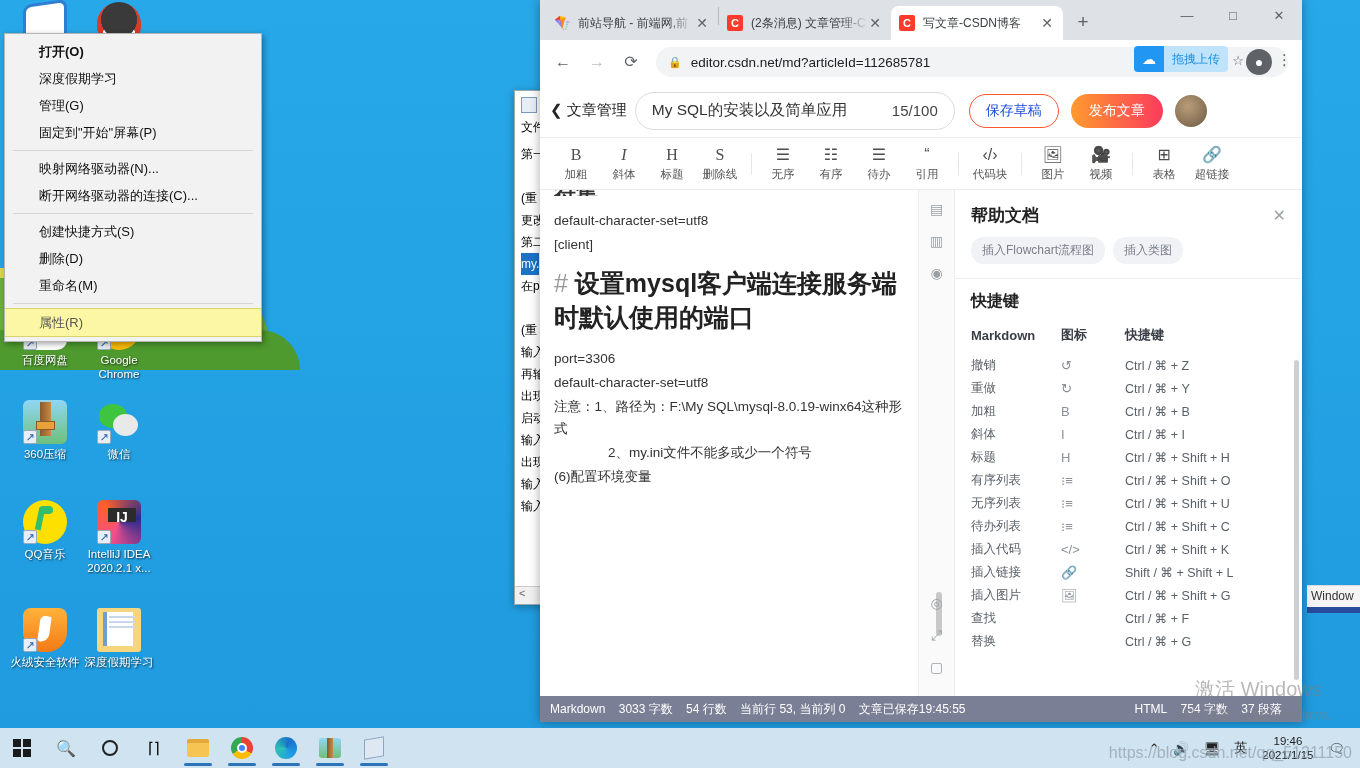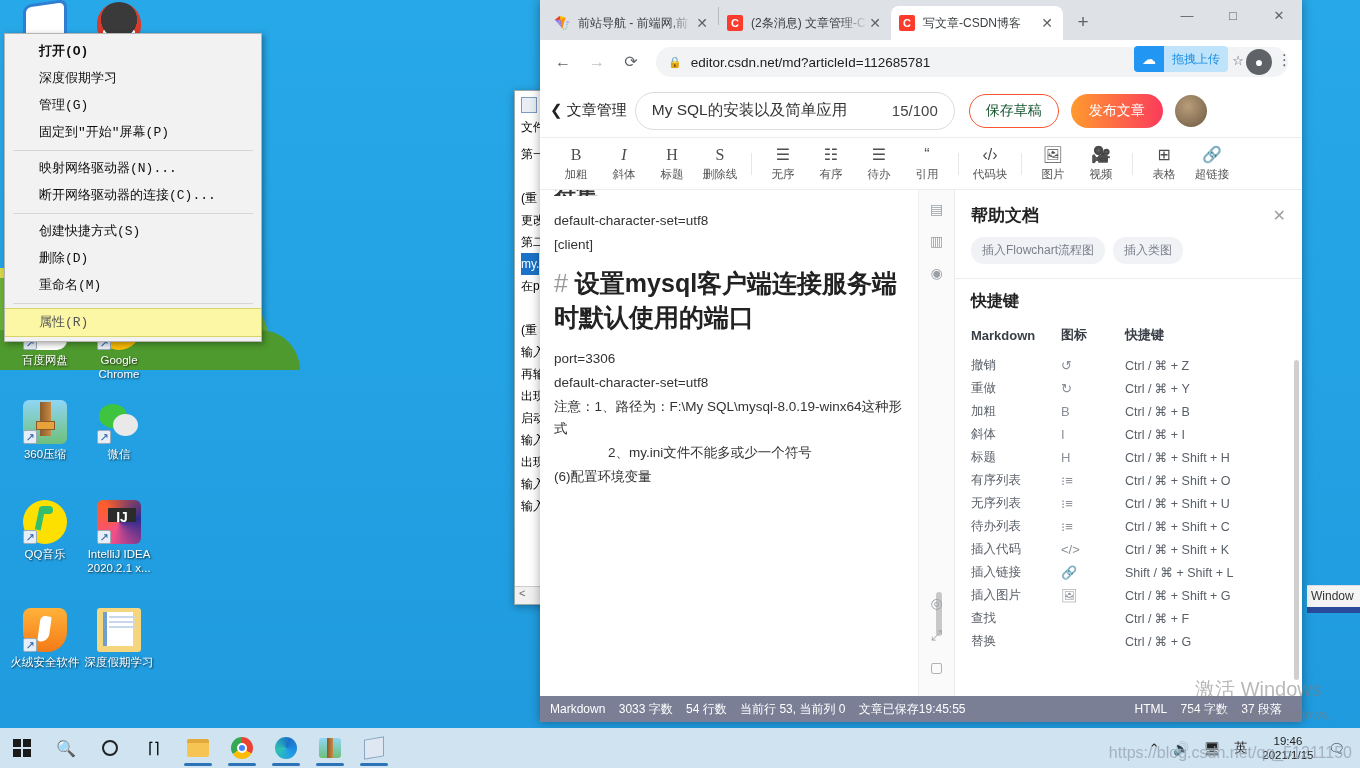--- a/index.html
+++ b/index.html
@@ -56,21 +56,21 @@
   
   #ctxmenu {
     position: absolute; left: 4px; top: 33px;
     width: 258px; background: #f2f2f2;
     border: 1px solid #b4b4b4;
     box-shadow: 2px 2px 6px rgba(0,0,0,.35);
     padding: 4px 0; font-size: 13px; color: #101010;
     z-index: 40;
   }
   #ctxmenu .mi {
-    padding: 4px 9px 4px 34px; line-height: 19px; white-space: nowrap; font-family: Liberation Mono, monospace;
+    padding: 4px 9px 4px 34px; line-height: 19px; white-space: nowrap;
   }
   #ctxmenu .mi.bold { font-weight: bold; }
   #ctxmenu .sep { height: 1px; background: #d6d6d6; margin: 4px 8px; }
   #ctxmenu .mi.hl {
     background: #fbf7a5; color: #555;
     border-top: 1px solid #d8d46a; border-bottom: 1px solid #d8d46a;
   }
 
   
   #notepad {
@@ -143,21 +143,21 @@
   }
   .back-link { font-size: 15px; color: #222; white-space: nowrap; margin-right: 8px; }
   .title-input {
     flex: 1; height: 38px; border: 1px solid #dcdcdc; border-radius: 19px;
     display: flex; align-items: center; justify-content: space-between;
     padding: 0 16px; font-size: 15.5px; color: #333; max-width: 320px;
   }
   .title-count { color: #444; font-size: 15px; margin-left: 12px; }
   .btn-draft {
     margin-left: 14px; height: 34px; padding: 0 16px; border-radius: 17px;
-    border: 1px solid #fc5531; color: #14532d; font-size: 14px;
+    border: 1px solid #fc5531; color: #1d4ed8; font-size: 14px;
     display: flex; align-items: center; background: #fff; white-space: nowrap;
   }
   .btn-publish {
     margin-left: 12px; height: 34px; padding: 0 18px; border-radius: 17px;
     background: linear-gradient(90deg,#ff9a2e,#fb3b5c); color: #fff;
     font-size: 14px; display: flex; align-items: center; white-space: nowrap;
   }
   .user-avatar {
     margin-left: 12px; width: 32px; height: 32px; border-radius: 50%;
     background: radial-gradient(circle at 40% 35%, #b99d7a, #6d5a42);

